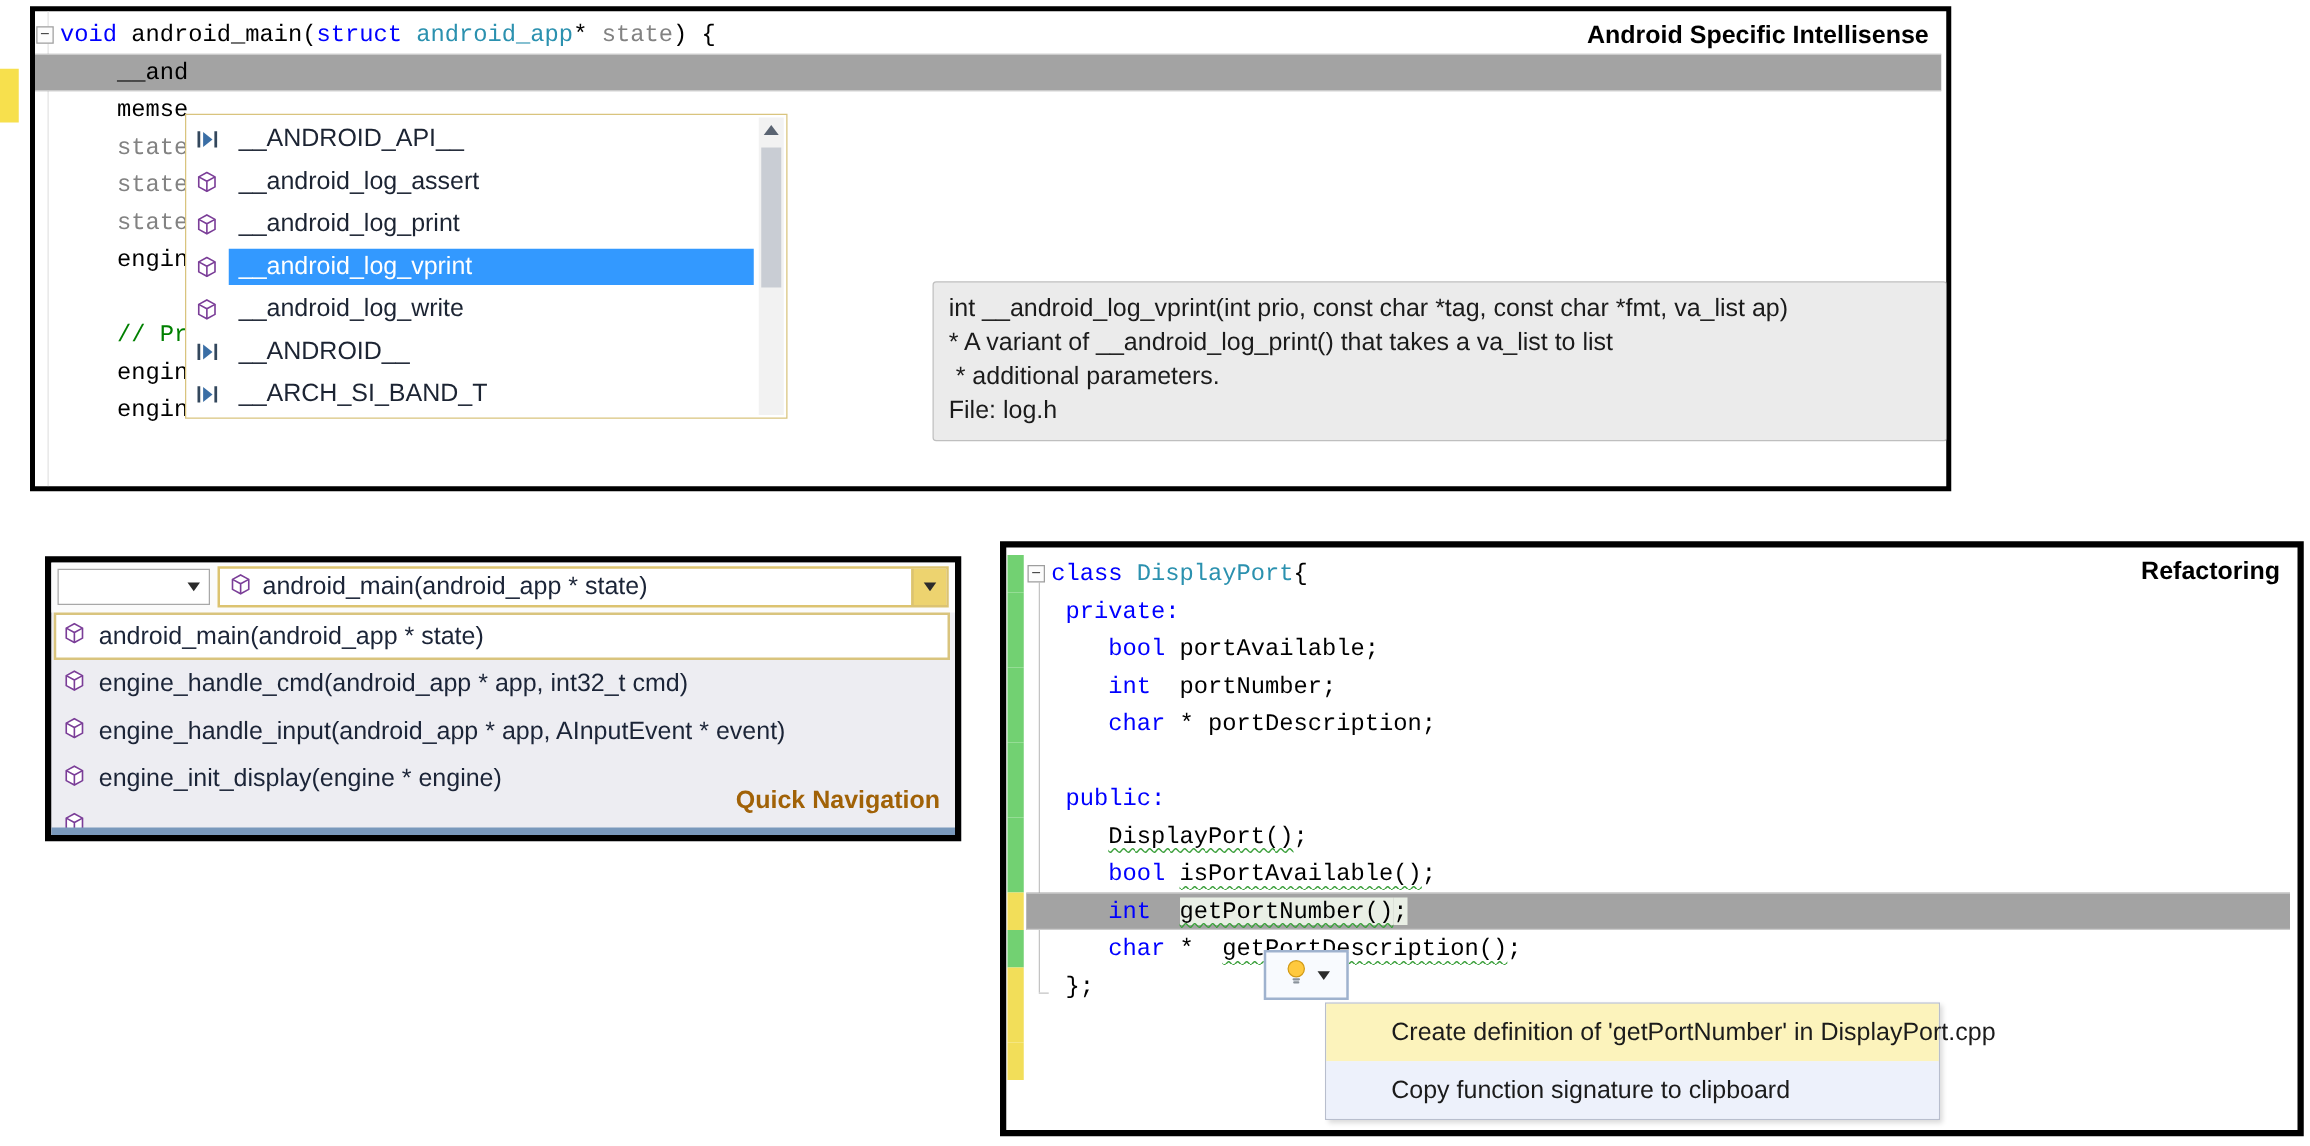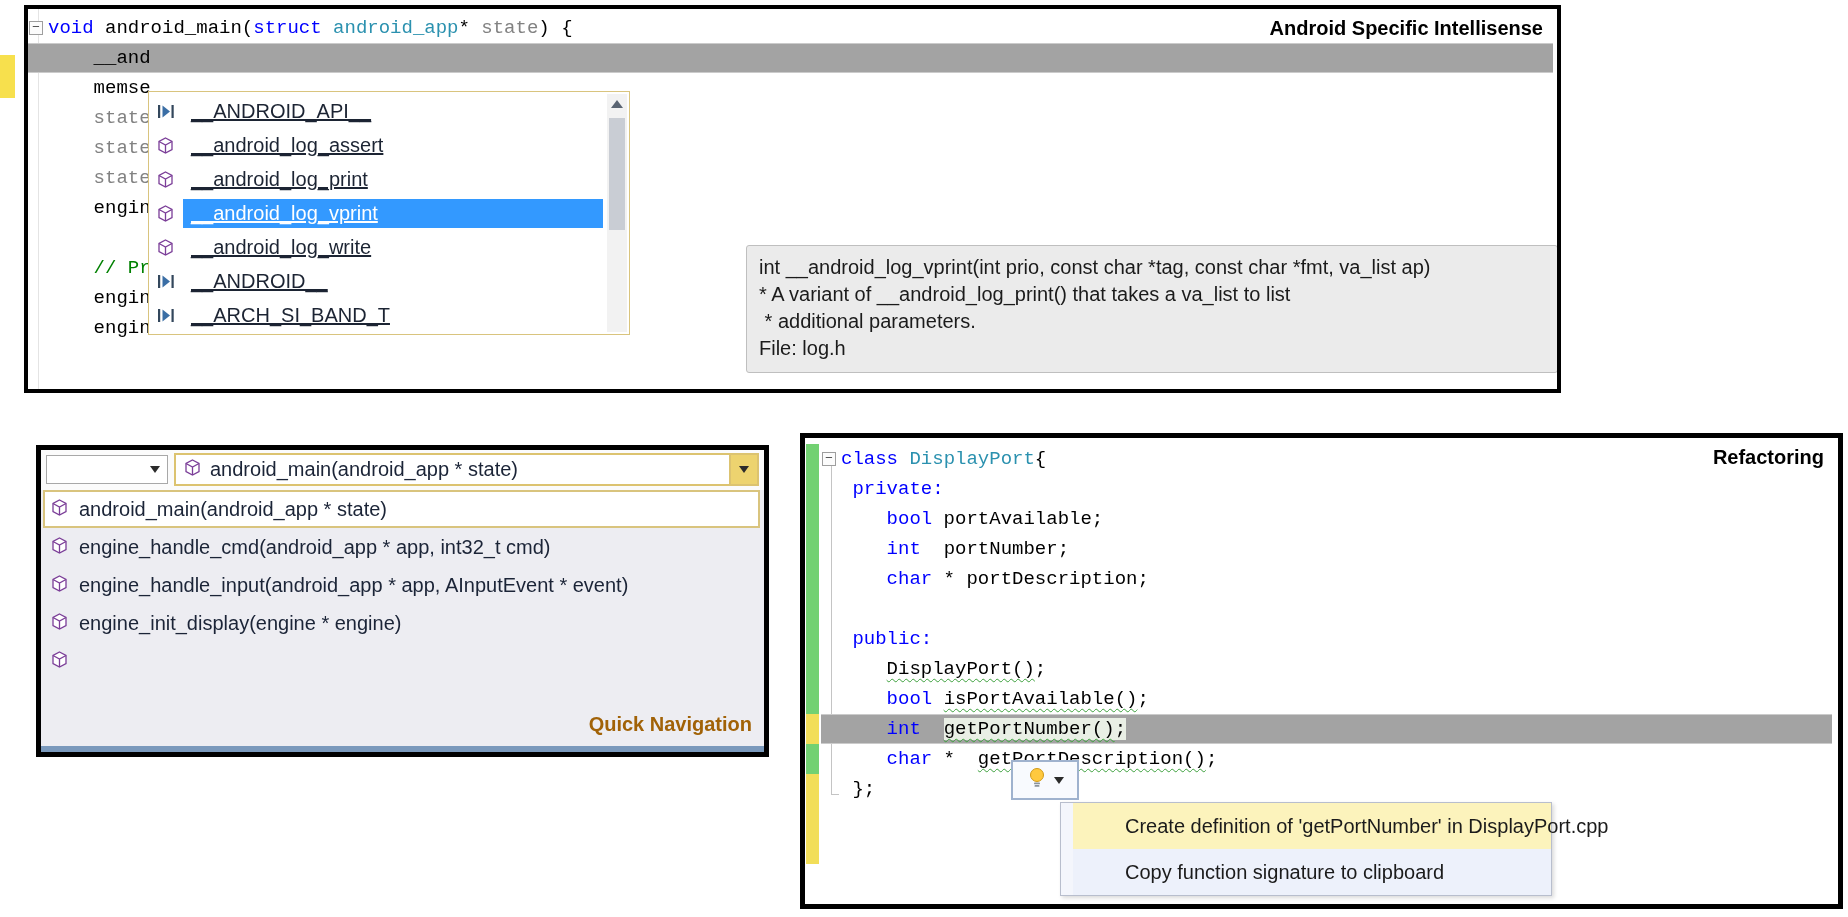--- a/index.html
+++ b/index.html
@@ -23,33 +23,33 @@
   .gutter-line{position:absolute;left:10px;top:0;bottom:0;width:1px;background:#E4E4E4;}
 
   
   #panel-intellisense{left:24px;top:5px;width:1537px;height:388px;}
   #is-code{left:0;top:4px;right:4px;}
   .ext-marker{position:absolute;left:0;top:55px;width:15px;height:43px;background:#F7E04D;}
   .completion-popup{position:absolute;left:120px;top:82px;width:482px;height:244px;box-sizing:border-box;
     background:#fff;border:1px solid #D9C47E;z-index:20;padding:2px 26px 2px 2px;}
   .completion-row{height:34px;display:flex;align-items:center;}
   .completion-row .icon{width:26px;margin-left:6px;flex:0 0 26px;display:flex;align-items:center;}
-  .completion-row .lbl{flex:1;padding:3px 8px;font:20px "Liberation Sans",sans-serif;color:#1C2433;white-space:nowrap;text-decoration:underline;}
+  .completion-row .lbl{flex:1;padding:3px 8px;font:20px "Liberation Sans",sans-serif;color:#1C2433;white-space:nowrap;}
   .completion-row.selected .lbl{background:#3399FF;color:#fff;}
   .v-scrollbar{position:absolute;right:2px;top:2px;bottom:2px;width:20px;background:#F2F2F2;}
   .scroll-up-arrow{width:0;height:0;margin:6px auto 0;border-left:6px solid transparent;
     border-right:6px solid transparent;border-bottom:8px solid #5A6472;}
   .scroll-thumb{position:absolute;top:24px;left:2px;right:2px;height:112px;background:#C9CDD4;}
-  .signature-tooltip{position:absolute;left:718px;top:236px;width:812px;box-sizing:border-box;z-index:25;
+  .signature-tooltip{position:absolute;left:718px;top:216px;width:812px;box-sizing:border-box;z-index:25;
     background:#EBEBEB;border:1px solid #BFBFBF;border-radius:3px;padding:8px 12px 10px;
     font:20px/27px "Liberation Sans",sans-serif;color:#1B1B1B;}
   .signature-tooltip div{white-space:pre;}
 
   
-  #panel-quicknav{left:36px;top:445px;width:733px;height:312px;border-width:5px;background:#EDEDF2;}
+  #panel-quicknav{left:36px;top:445px;width:733px;height:228px;border-width:5px;background:#EDEDF2;}
   .navbar{position:absolute;left:0;right:0;top:0;height:40px;background:#FBFBFB;}
   .combo-left{position:absolute;left:5px;top:5px;width:122px;height:29px;box-sizing:border-box;
     background:#fff;border:1px solid #A8A8A8;display:flex;align-items:center;justify-content:flex-end;padding-right:7px;}
   .combo-main{position:absolute;left:133px;top:3px;right:5px;height:33px;box-sizing:border-box;
     background:#fff;border:2px solid #DCC370;display:flex;align-items:center;gap:9px;padding-left:8px;}
   .combo-main .lbl{flex:1;font:20px "Liberation Sans",sans-serif;color:#1B2437;white-space:nowrap;}
   .combo-arrow-btn{width:26px;align-self:stretch;background:#EDD36F;border-left:2px solid #DCC370;
     display:flex;align-items:center;justify-content:center;}
   .arrow-down{width:0;height:0;border-left:5px solid transparent;border-right:5px solid transparent;
     border-top:7px solid #2B2B2B;}
@@ -65,21 +65,21 @@
   .margin-strip{position:absolute;left:1px;top:0;width:13px;}
   .margin-seg{width:13px;}
   #rf-code{left:16px;top:6px;right:6px;}
   .bracket-guide{position:absolute;left:26px;top:24px;width:1px;height:332px;background:#C4C4C4;}
   .bracket-foot{position:absolute;left:26px;top:356px;width:8px;height:1px;background:#C4C4C4;}
   .bulb-widget{position:absolute;left:206px;top:322px;width:68px;height:40px;box-sizing:border-box;z-index:15;
     background:#F8FAFE;border:2px solid #9FB2CE;display:flex;align-items:center;justify-content:center;gap:7px;}
   .bulb-menu{position:absolute;left:255px;top:364px;width:492px;box-sizing:border-box;z-index:14;
     background:#F4F6FC;border:1px solid #B8BECD;box-shadow:2px 2px 4px rgba(0,0,0,0.15);}
   .bulb-menu-row{height:46px;display:flex;align-items:center;padding-left:52px;
-    font:20px "Liberation Sans",sans-serif;color:#1B1B1B;white-space:nowrap;background:#EDF1FB;margin-left:12px;}
+    font:20px "Liberation Sans",sans-serif;color:#1B1B1B;white-space:nowrap;background:#EDF1FB;}
   .bulb-menu-row.highlighted{background:#FCF3BC;}
 </style>
 </head>
 <body>
 
 <div class="ext-marker"></div>
 <div class="panel" id="panel-intellisense">
   <div class="panel-inner">
     <div class="gutter-line"></div>
     <div class="code-area" id="is-code">

